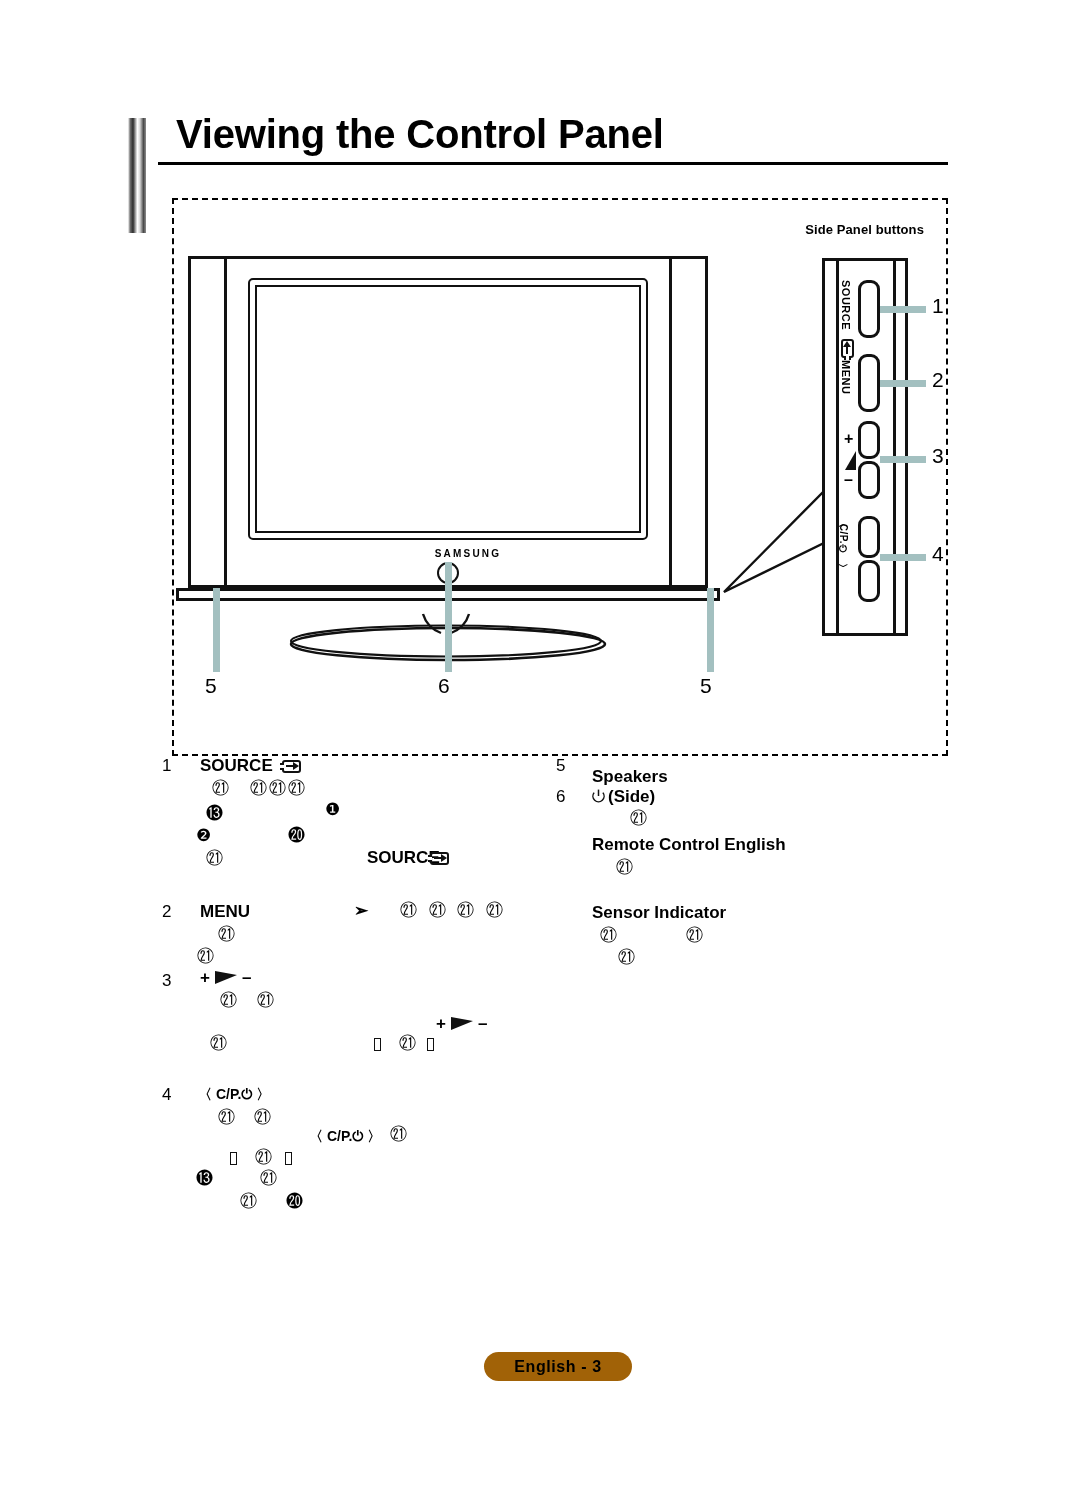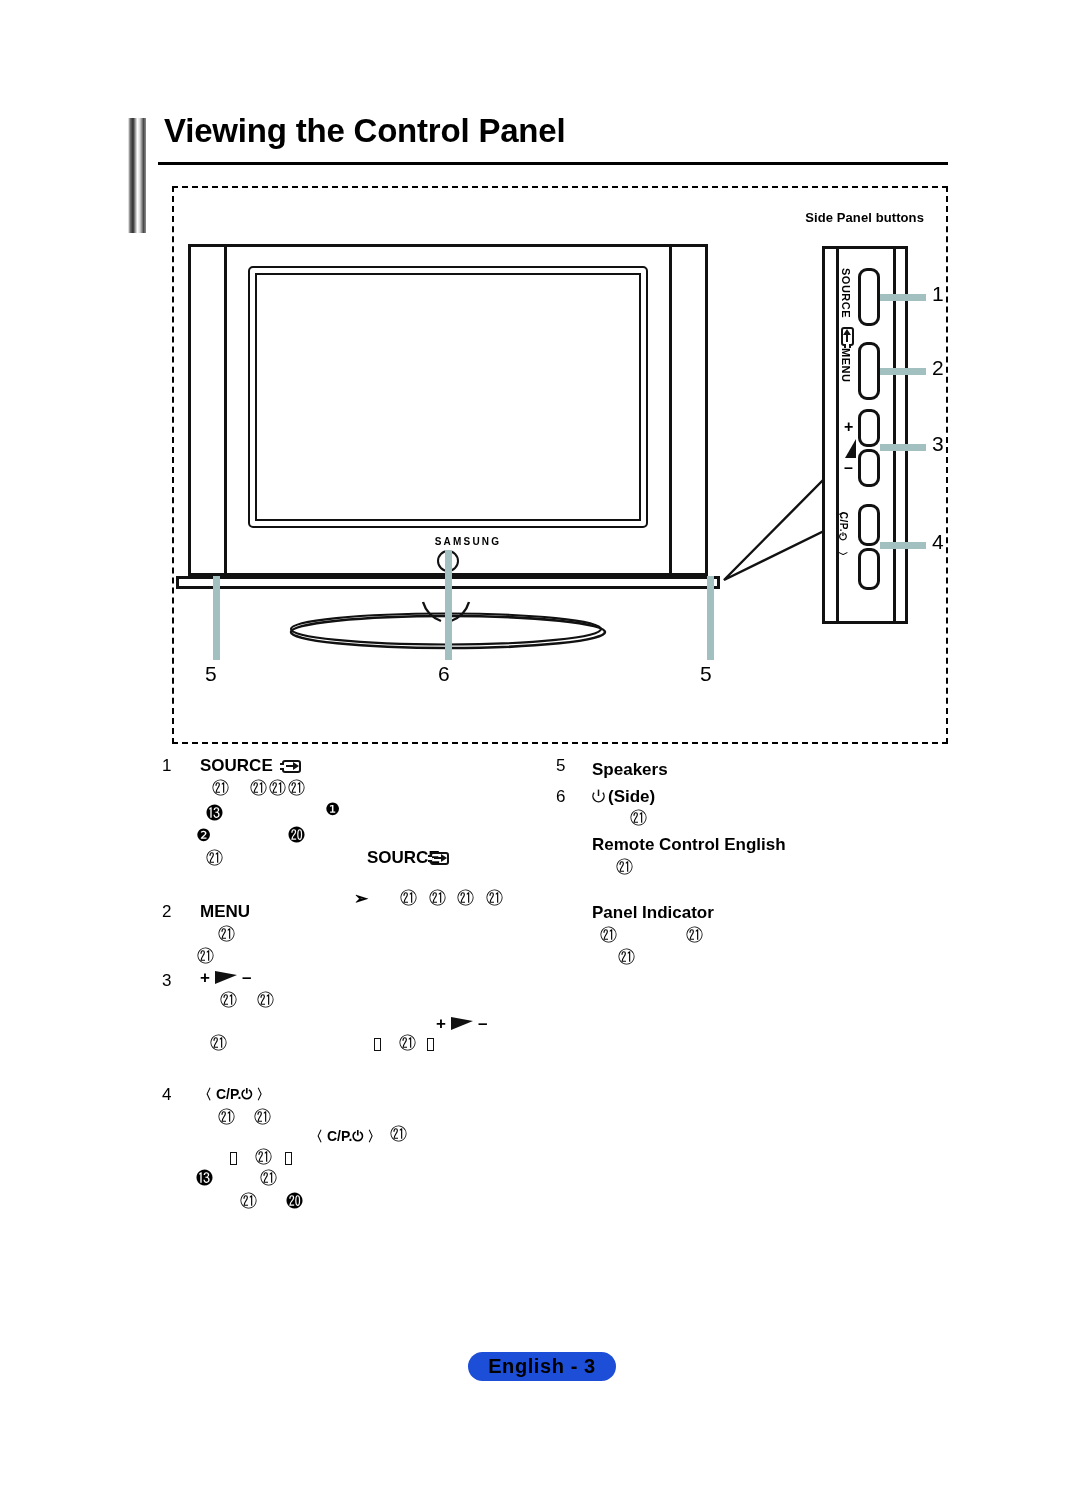--- a/index.html
+++ b/index.html
@@ -29,41 +29,41 @@
     left: 0;
     top: 0;
     width: 18px;
     height: 115px;
     background: linear-gradient(to right,
        #ffffff 0%, #6e6e6e 12%, #2b2b2b 28%,
        #ffffff 52%, #d8d8d8 66%, #4a4a4a 86%, #8d8d8d 100%);
   }
   #page-title {
     position: absolute;
-    left: 36px;
+    left: 48px;
     top: -6px;
-    font-size: 33px;
+    font-size: 40px;
     font-weight: bold;
     letter-spacing: -0.2px;
     white-space: nowrap;
   }
   #title-rule {
     position: absolute;
     left: 30px;
     top: 44px;
     width: 790px;
     height: 3px;
     background: #000;
   }
 
   
   #figure-box {
     position: absolute;
     left: 172px;
-    top: 186px;
+    top: 198px;
     width: 776px;
     height: 558px;
     border: 2px dashed #000;
     box-sizing: border-box;
   }
   #side-panel-caption {
     position: absolute;
     right: 22px;
     top: 22px;
     font-size: 13px;
@@ -308,28 +308,28 @@
     border-top: 4px solid transparent;
     border-bottom: 9px solid transparent;
     border-left: 22px solid #111;
     vertical-align: middle;
     margin: 0 5px 3px 5px;
   }
 
   
   #footer-badge {
     position: absolute;
-    left: 468px;
+    left: 484px;
     top: 1352px;
     width: 148px;
     height: 29px;
-    background: #1d4ed8;
+    background: #a16207;
     border-radius: 15px;
     color: #000;
-    font-size: 20px;
+    font-size: 16px;
     font-weight: bold;
     display: flex;
     align-items: center;
     justify-content: center;
     letter-spacing: 0.6px;
   }
 </style>
 </head>
 <body>
 
@@ -483,32 +483,32 @@
   <span class="tofu" style="left:123px; top:396px;"></span>
   <div class="circled" style="left:34px; top:414px;">⓭</div>
   <div class="circled" style="left:98px; top:414px;">㉑</div>
   <div class="circled" style="left:78px; top:437px;">㉑</div>
   <div class="circled" style="left:124px; top:437px;">⓴</div>
 </div>
 
 <div class="col" id="col-right">
 
   <div class="item-num" style="left:0px; top:0px;">5</div>
-  <div class="item-label" style="left:36px; top:4px;">Speakers</div>
+  <div class="item-label" style="left:36px; top:11px;">Speakers</div>
 
   <div class="item-num" style="left:0px; top:31px;">6</div>
   <svg style="position:absolute; left:35px; top:33px; width:15px; height:15px;" viewBox="0 0 15 15">
     <path d="M3.1 3.6 A 5.6 5.6 0 1 0 11.9 3.6" fill="none" stroke="#111" stroke-width="1.5"></path>
     <line x1="7.5" y1="0.6" x2="7.5" y2="7" stroke="#111" stroke-width="1.5"></line>
   </svg>
   <div class="item-label" style="left:52px; top:31px;">(Side)</div>
   <div class="circled" style="left:74px; top:54px;">㉑</div>
 
   <div class="item-label" style="left:36px; top:79px;">Remote Control English</div>
   <div class="circled" style="left:60px; top:103px;">㉑</div>
 
-  <div class="item-label" style="left:36px; top:147px;">Panel Indicator</div>
+  <div class="item-label" style="left:36px; top:147px;">Sensor Indicator</div>
   <div class="circled" style="left:44px; top:171px;">㉑</div>
   <div class="circled" style="left:130px; top:171px;">㉑</div>
   <div class="circled" style="left:62px; top:193px;">㉑</div>
 </div>
 
 <div id="footer-badge">English - 3</div>
 
 </body></html>

